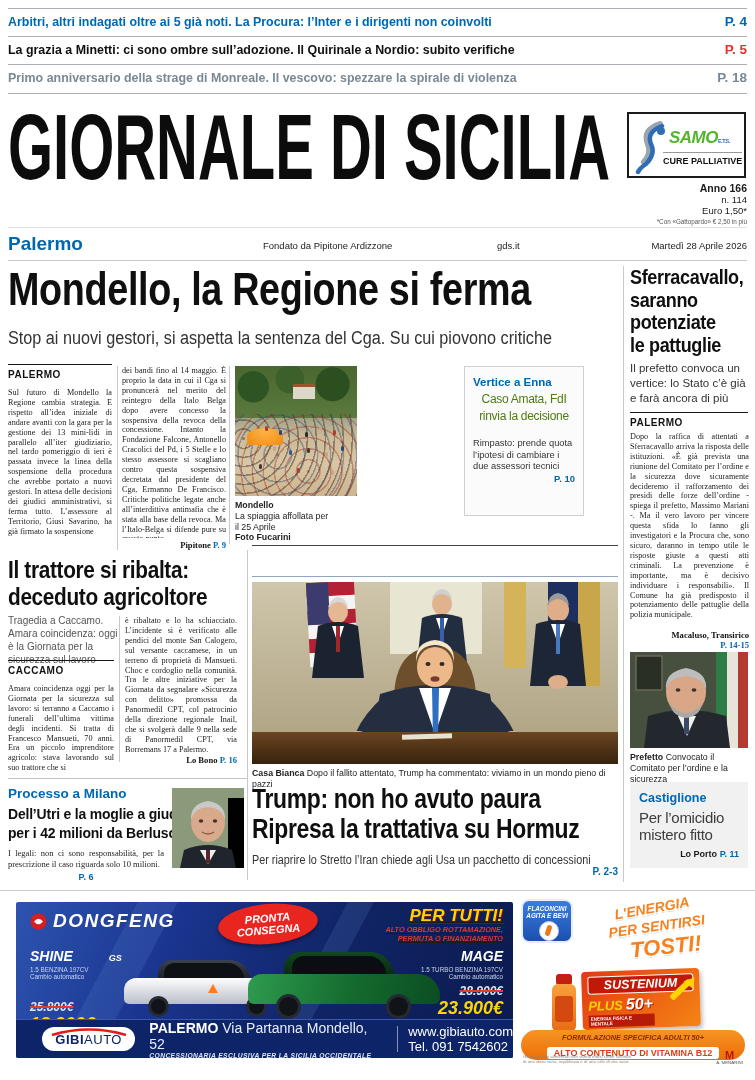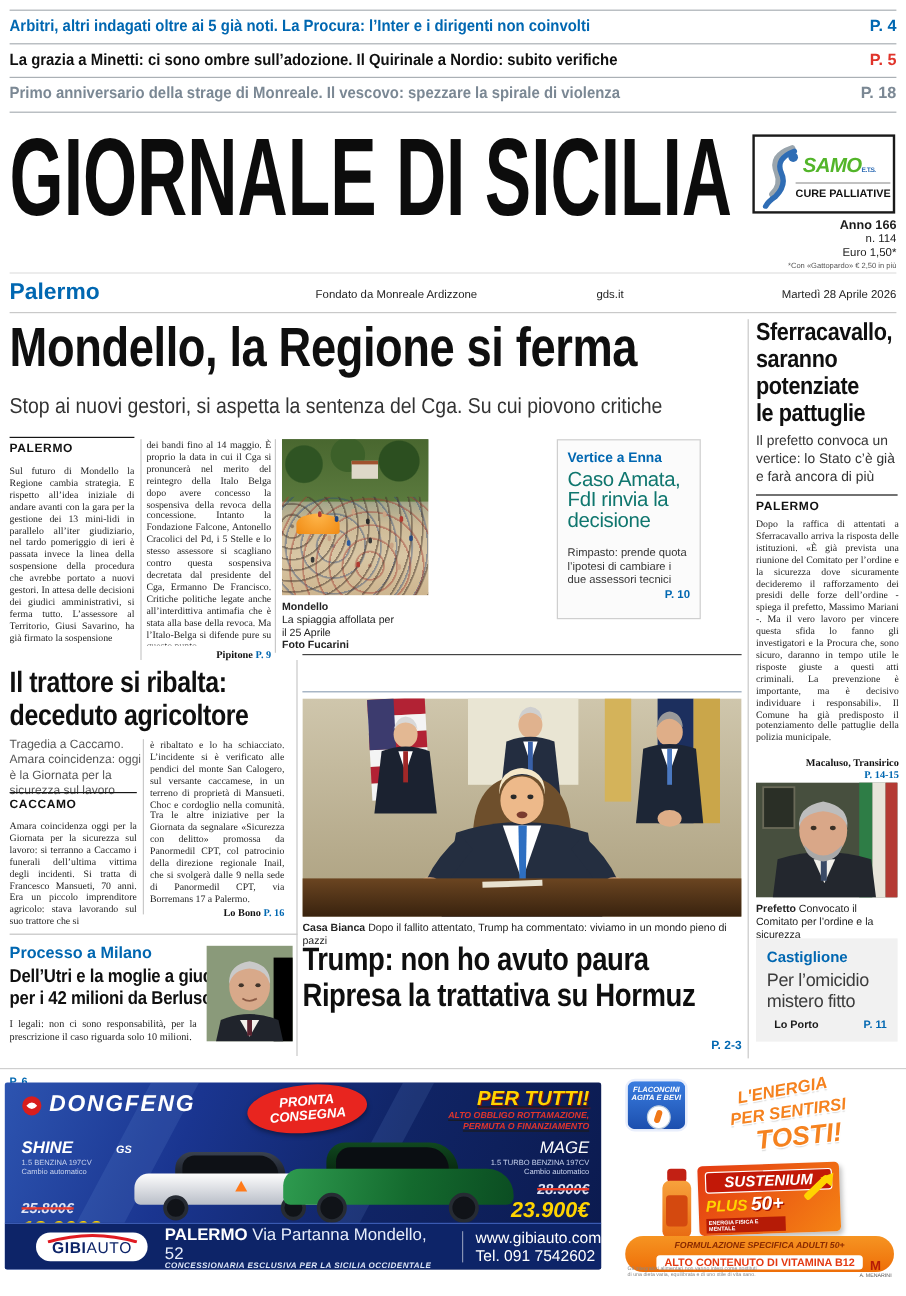--- a/index.html
+++ b/index.html
@@ -97,21 +97,21 @@
 
   <div class="abs" style="right:8px;top:183px;text-align:right;line-height:11px;">
     <div style="font-weight:700;font-size:10.5px;">Anno 166</div>
     <div style="font-size:9.5px;">n. 114</div>
     <div style="font-size:9.5px;">Euro 1,50*</div>
     <div style="font-size:6.3px;color:#555;">*Con «Gattopardo» € 2,50 in più</div>
   </div>
 
   <div class="hline" style="left:8px;right:8px;top:227px;background:#e0e0e0;"></div>
   <div class="abs blue" style="left:8px;top:233px;font-weight:700;font-size:19px;">Palermo</div>
-  <div class="abs" style="left:263px;top:240px;font-size:9.5px;color:#222;">Fondato da Monreale Ardizzone</div>
+  <div class="abs" style="left:263px;top:240px;font-size:9.5px;color:#222;">Fondato da Pipitone Ardizzone</div>
   <div class="abs" style="left:497px;top:240px;font-size:9.5px;color:#222;">gds.it</div>
   <div class="abs" style="right:8px;top:240px;font-size:9.5px;color:#222;">Martedì 28 Aprile 2026</div>
   <div class="hline" style="left:8px;right:8px;top:260px;background:#c9c9c9;"></div>
 
   <div class="abs nowrap" style="left:8px;top:328px;">
     <span class="cond sx90 subhead nowrap" style="font-size:18px;">Stop ai nuovi gestori, si aspetta la sentenza del Cga. Su cui piovono critiche</span>
   </div>
   <div class="abs nowrap" style="left:8px;top:262px;">
     <span class="cond sx82 headline nowrap" style="font-size:46px;">Mondello, la Regione si ferma</span>
   </div>
@@ -146,21 +146,21 @@
     <div class="dot" style="left:96px;top:104px;background:#caa384;"></div>
   </div>
   <div class="abs caption" style="left:235px;top:500px;width:98px;">
     <b>Mondello</b><br>
     <span>La spiaggia affollata per il 25 Aprile</span><br>
     <b>Foto Fucarini</b>
   </div>
 
   <div class="boxteaser" style="left:464px;top:366px;width:120px;height:150px;padding:9px 8px;">
     <div class="blue" style="font-weight:700;font-size:11.5px;">Vertice a Enna</div>
-    <div style="font-size:17px;color:#0f766e;line-height:17px;margin-top:3px;letter-spacing:-.3px;">Caso Amata, FdI rinvia la decisione</div>
+    <div style="font-size:12px;color:#4d7c0f;line-height:17px;margin-top:3px;letter-spacing:-.3px;text-align:center;">Caso Amata, FdI rinvia la decisione</div>
     <div style="font-size:9.3px;color:#333;line-height:11.6px;margin-top:13px;">Rimpasto: prende quota l’ipotesi di cambiare i due assessori tecnici</div>
     <div class="blue" style="font-weight:700;font-size:9.5px;text-align:right;">P. 10</div>
   </div>
 
   <div class="vline" style="left:623px;top:266px;height:616px;"></div>
 
   <div class="abs" style="left:630px;top:266px;">
     <div class="cond sx88 headline" style="font-size:20.5px;line-height:22.5px;">
       <div>Sferracavallo,</div>
       <div>saranno</div>
@@ -193,21 +193,21 @@
   </svg>
   <div class="abs caption" style="left:630px;top:752px;width:118px;">
     <b>Prefetto</b>
     <span>Convocato il Comitato per l’ordine e la sicurezza</span>
   </div>
 
   <div class="abs" style="left:630px;top:782px;width:118px;height:86px;background:#f1f1f1;box-sizing:border-box;padding:9px 9px;">
     <div class="blue" style="font-weight:700;font-size:12.5px;">Castiglione</div>
     <div style="font-size:15px;color:#3c3c3c;line-height:17px;margin-top:4px;letter-spacing:-.3px;">Per l’omicidio mistero fitto</div>
     <div style="font-size:9px;text-align:right;margin-top:6px;">
-      <b>Lo Porto</b> <span class="blue" style="font-weight:700;margin-left:35px;">P. 11</span>
+      <b>Lo Porto</b> <span class="blue" style="font-weight:700;">P. 11</span>
     </div>
   </div>
 
   <div class="abs" style="left:8px;top:556px;">
     <div class="cond sx85 headline nowrap" style="font-size:24.5px;line-height:27px;">
       <div>Il trattore si ribalta:</div>
       <div>deceduto agricoltore</div>
     </div>
   </div>
   <div class="abs" style="left:8px;top:614px;width:110px;font-size:10px;line-height:13px;color:#555;">Tragedia a Caccamo. Amara coincidenza: oggi è la Giornata per la sicurezza sul lavoro</div>
@@ -221,21 +221,21 @@
 
   <div class="hline" style="left:8px;width:240px;top:778px;background:#c4c4c4;"></div>
   <div class="abs blue" style="left:8px;top:786px;font-weight:700;font-size:13.5px;">Processo a Milano</div>
   <div class="abs" style="left:8px;top:804px;">
     <div class="cond sx90 headline nowrap" style="font-size:15.5px;line-height:19px;letter-spacing:-.2px;">
       <div>Dell’Utri e la moglie a giudizio</div>
       <div>per i 42 milioni da Berlusconi</div>
     </div>
   </div>
   <div class="abs bodytxt" style="left:8px;top:848px;width:156px;font-size:8.5px;line-height:10.5px;height:24px;">I legali: non ci sono responsabilità, per la prescrizione il caso riguarda solo 10 milioni.</div>
-  <div class="abs blue" style="left:8px;top:872px;width:156px;text-align:left;font-weight:700;font-size:9px;margin-top:24px;">P. 6</div>
+  <div class="abs blue" style="left:8px;top:872px;width:156px;text-align:center;font-weight:700;font-size:9px;">P. 6</div>
   <svg class="abs" style="left:172px;top:788px;" width="72" height="80">
     <rect width="72" height="80" fill="#8a9a7a"></rect>
     <rect x="56" y="10" width="16" height="70" fill="#74846а"></rect>
     <path d="M8,80 L12,62 Q36,52 60,62 L64,80 Z" fill="#20242c"></path>
     <polygon points="28,62 44,62 36,76" fill="#f2f0ea"></polygon>
     <rect x="34" y="62" width="4" height="13" fill="#5a2430"></rect>
     <ellipse cx="36" cy="34" rx="17" ry="20" fill="#d8a98a"></ellipse>
     <path d="M19,32 Q18,16 36,13 Q54,16 53,32 Q50,20 36,19 Q22,20 19,32" fill="#c9c9c9"></path>
     <ellipse cx="29" cy="33" rx="2.2" ry="1.7" fill="#40342a"></ellipse>
     <ellipse cx="43" cy="33" rx="2.2" ry="1.7" fill="#40342a"></ellipse>
@@ -312,25 +312,28 @@
   <div class="abs caption" style="left:252px;top:768px;width:366px;font-size:8.8px;">
     <b>Casa Bianca</b>
     <span>Dopo il fallito attentato, Trump ha commentato: viviamo in un mondo pieno di pazzi</span>
   </div>
   <div class="abs" style="left:252px;top:784px;">
     <div class="cond sx85 headline nowrap" style="font-size:27px;line-height:30px;">
       <div>Trump: non ho avuto paura</div>
       <div>Ripresa la trattativa su Hormuz</div>
     </div>
   </div>
+  <div class="abs nowrap" style="left:252px;top:850px;">
+    <span class="cond sx90 subhead nowrap" style="font-size:12px;">Per riaprire lo Stretto l’Iran chiede agli Usa un pacchetto di concessioni</span>
+  </div>
   <div class="abs blue" style="left:252px;top:866px;width:366px;text-align:right;font-weight:700;font-size:10px;">P. 2-3</div>
 
   <div class="hline" style="left:0;right:0;top:890px;background:#cfcfcf;"></div>
 
-  <div class="ad-df" style="left:4px;top:902px;width:497px;height:156px;">
+  <div class="ad-df" style="left:16px;top:902px;width:497px;height:156px;">
     <div class="streak" style="left:90px;top:0;width:40px;height:120px;"></div>
     <div class="streak" style="left:300px;top:0;width:26px;height:120px;"></div>
     <div class="abs" style="left:14px;top:8px;display:flex;align-items:center;gap:6px;">
       <svg width="17" height="17">
         <circle cx="8.5" cy="8.5" r="8" fill="#d81e1e"></circle>
           <path d="M4,8.5 Q8.5,3 13,8.5 Q8.5,14 4,8.5" fill="#fff"></path>
       </svg>
       <span style="color:#fff;font-weight:700;font-style:italic;font-size:19px;letter-spacing:1.5px;">DONGFENG</span>
     </div>
     <div class="abs" style="left:202px;top:2px;width:100px;height:40px;background:#e8251f;border-radius:50%;transform:rotate(-5deg);
@@ -349,21 +352,21 @@
     <div class="abs" style="left:14px;top:46px;">
       <div style="color:#fff;font-weight:700;font-style:italic;font-size:14px;"><span>SHINE</span>
         <span style="font-size:9px;padding-left:32px;">GS</span></div>
       <div style="color:#c9d4ef;font-size:6.3px;margin-top:2px;">1.5 BENZINA 197CV</div>
       <div style="color:#c9d4ef;font-size:6.3px;">Cambio automatico</div>
       <div class="price-old" style="font-size:12px;margin-top:20px;">25.800€</div>
       <div class="price-new" style="font-size:18px;">18.900€</div>
     </div>
 
     <div class="abs" style="right:10px;top:46px;text-align:right;">
-      <div style="color:#fff;font-weight:400;font-style:italic;font-size:14px;">MAGE</div>
+      <div style="color:#fff;font-weight:700;font-style:italic;font-size:14px;">MAGE</div>
       <div style="color:#c9d4ef;font-size:6.3px;margin-top:2px;">1.5 TURBO BENZINA 197CV</div>
       <div style="color:#c9d4ef;font-size:6.3px;">Cambio automatico</div>
       <div class="price-old" style="font-size:12px;margin-top:4px;">28.900€</div>
       <div class="price-new" style="font-size:18px;">23.900€</div>
     </div>
 
     <div class="car" style="left:108px;top:56px;width:168px;height:60px;">
       <div class="cab" style="left:34px;top:2px;width:92px;height:24px;border-radius:14px 20px 0 0;"></div>
       <div class="cab" style="left:40px;top:5px;width:80px;height:16px;border-radius:10px 16px 0 0;background:#0e1116;"></div>
       <div class="bod" style="left:0;top:20px;width:168px;height:26px;border-radius:12px 18px 5px 5px;background:linear-gradient(#fdfdfd,#b9bec8);"></div>

